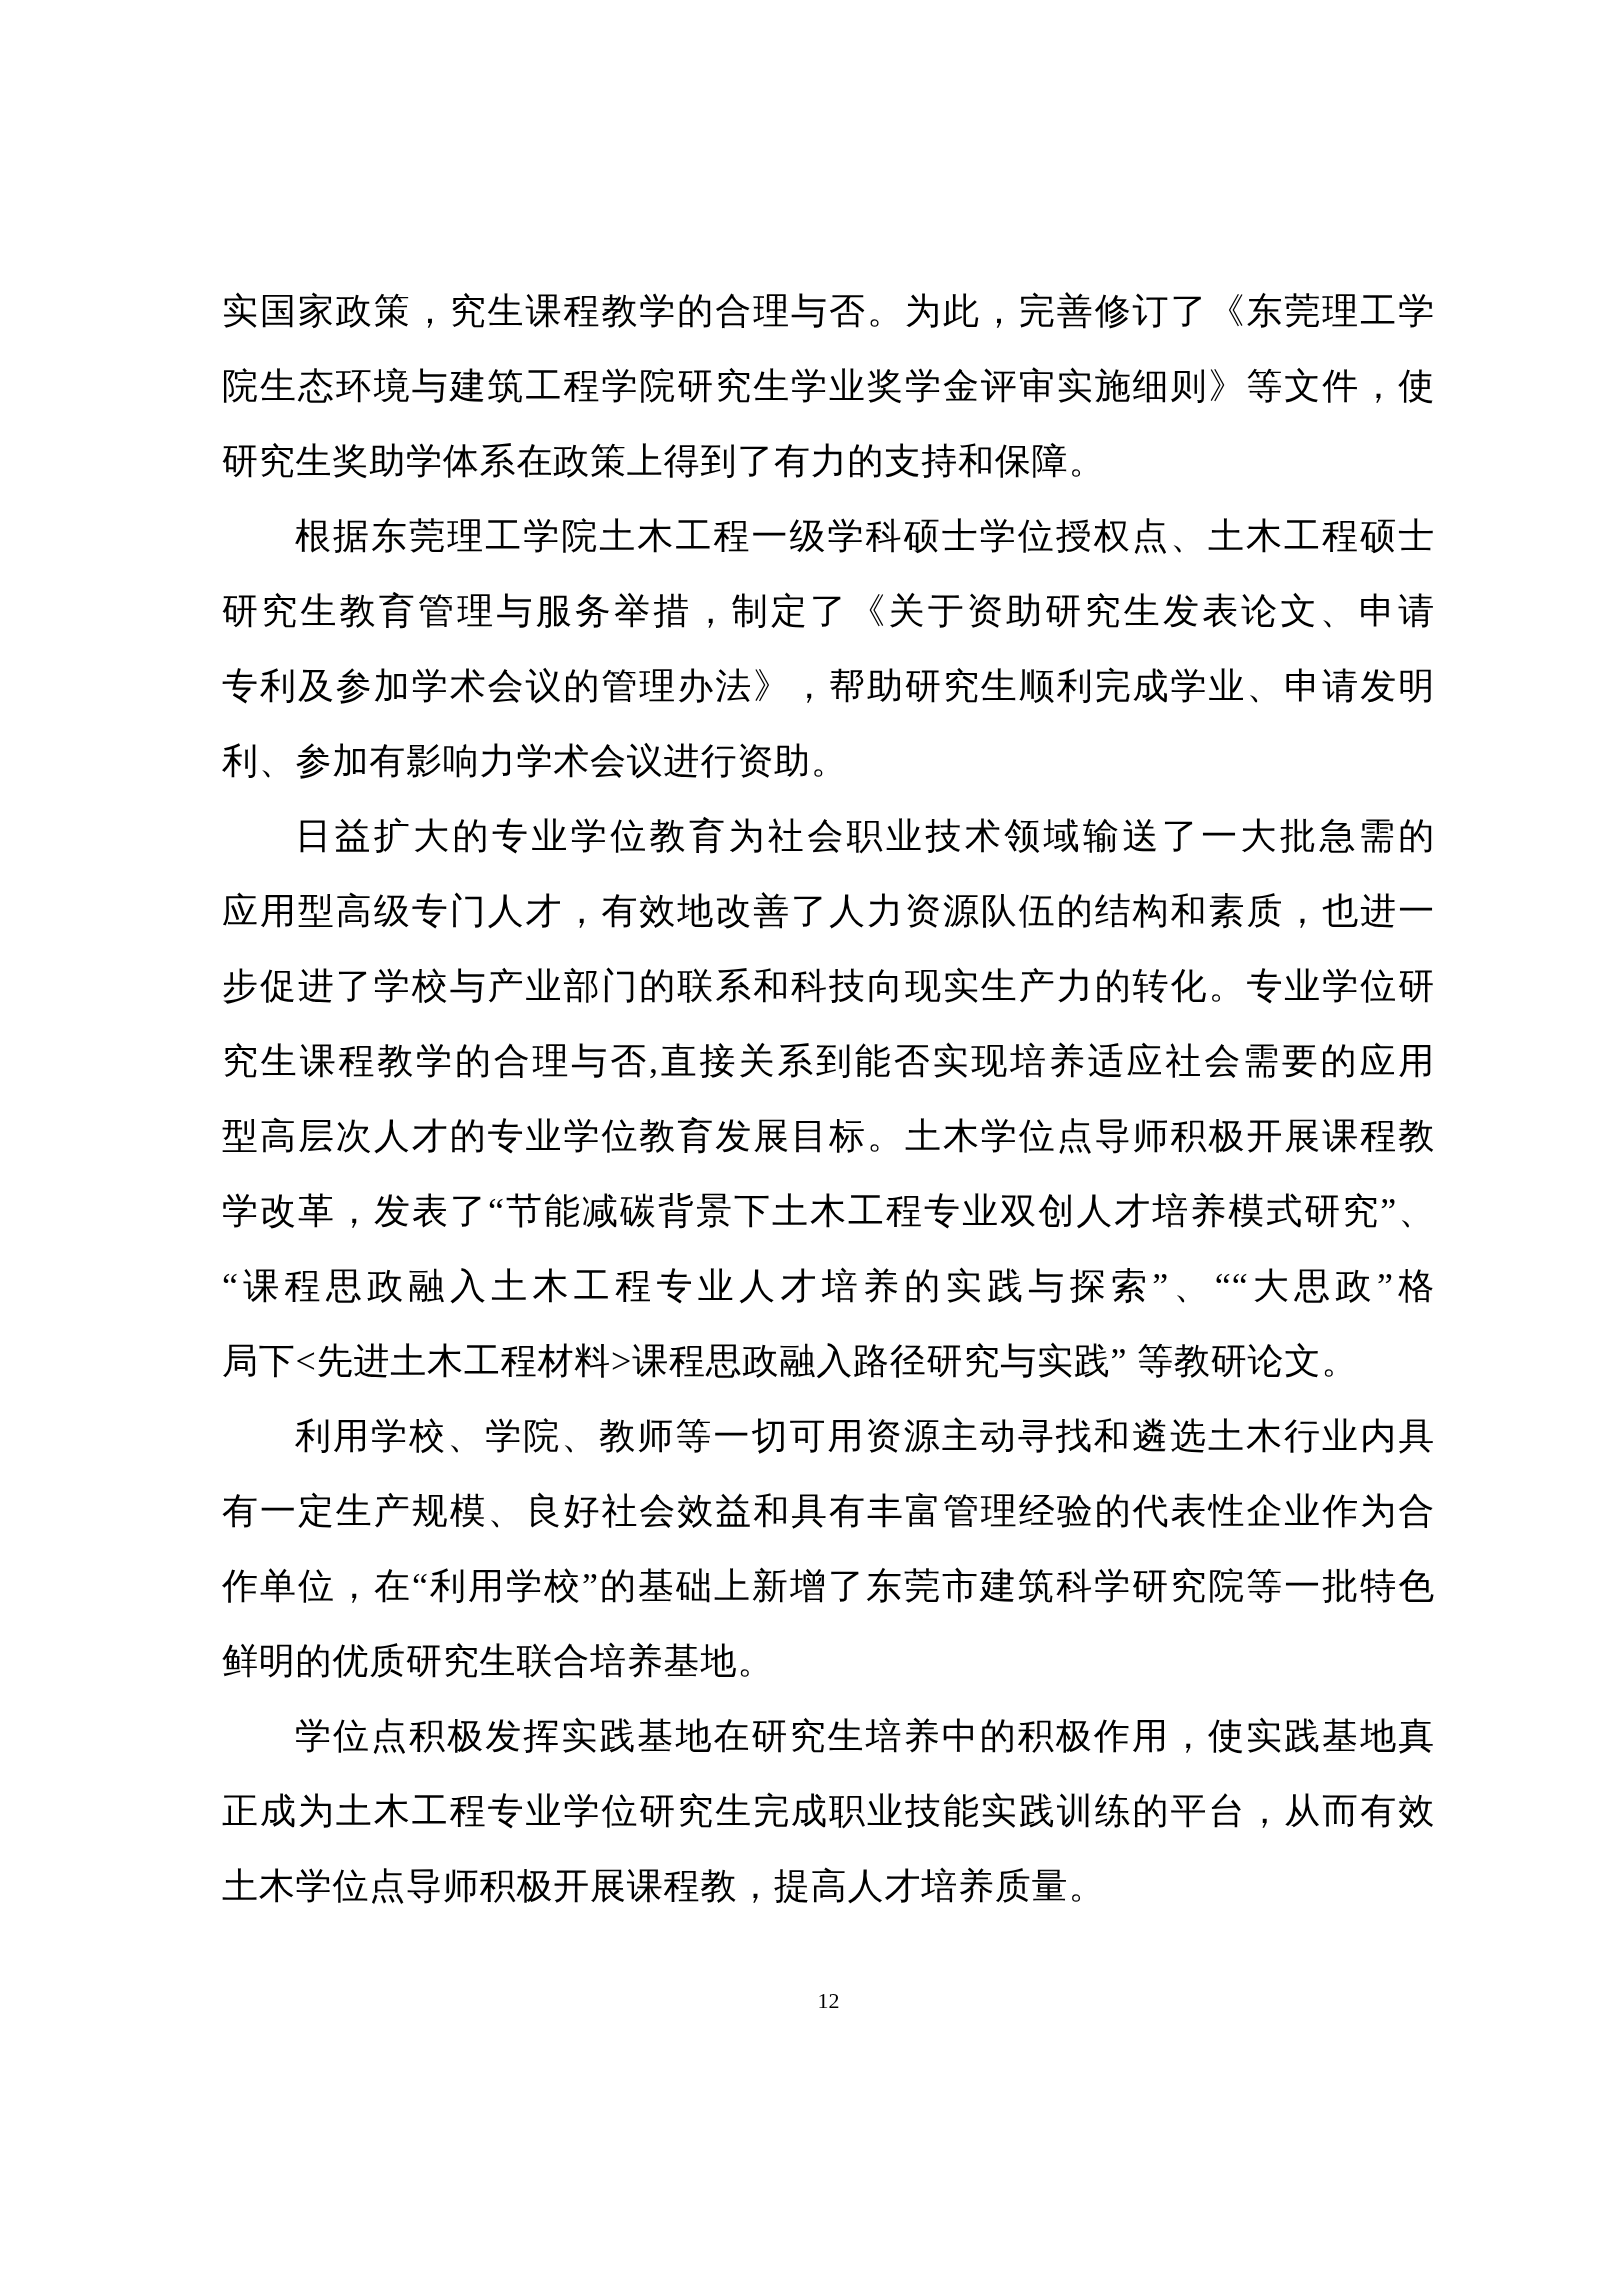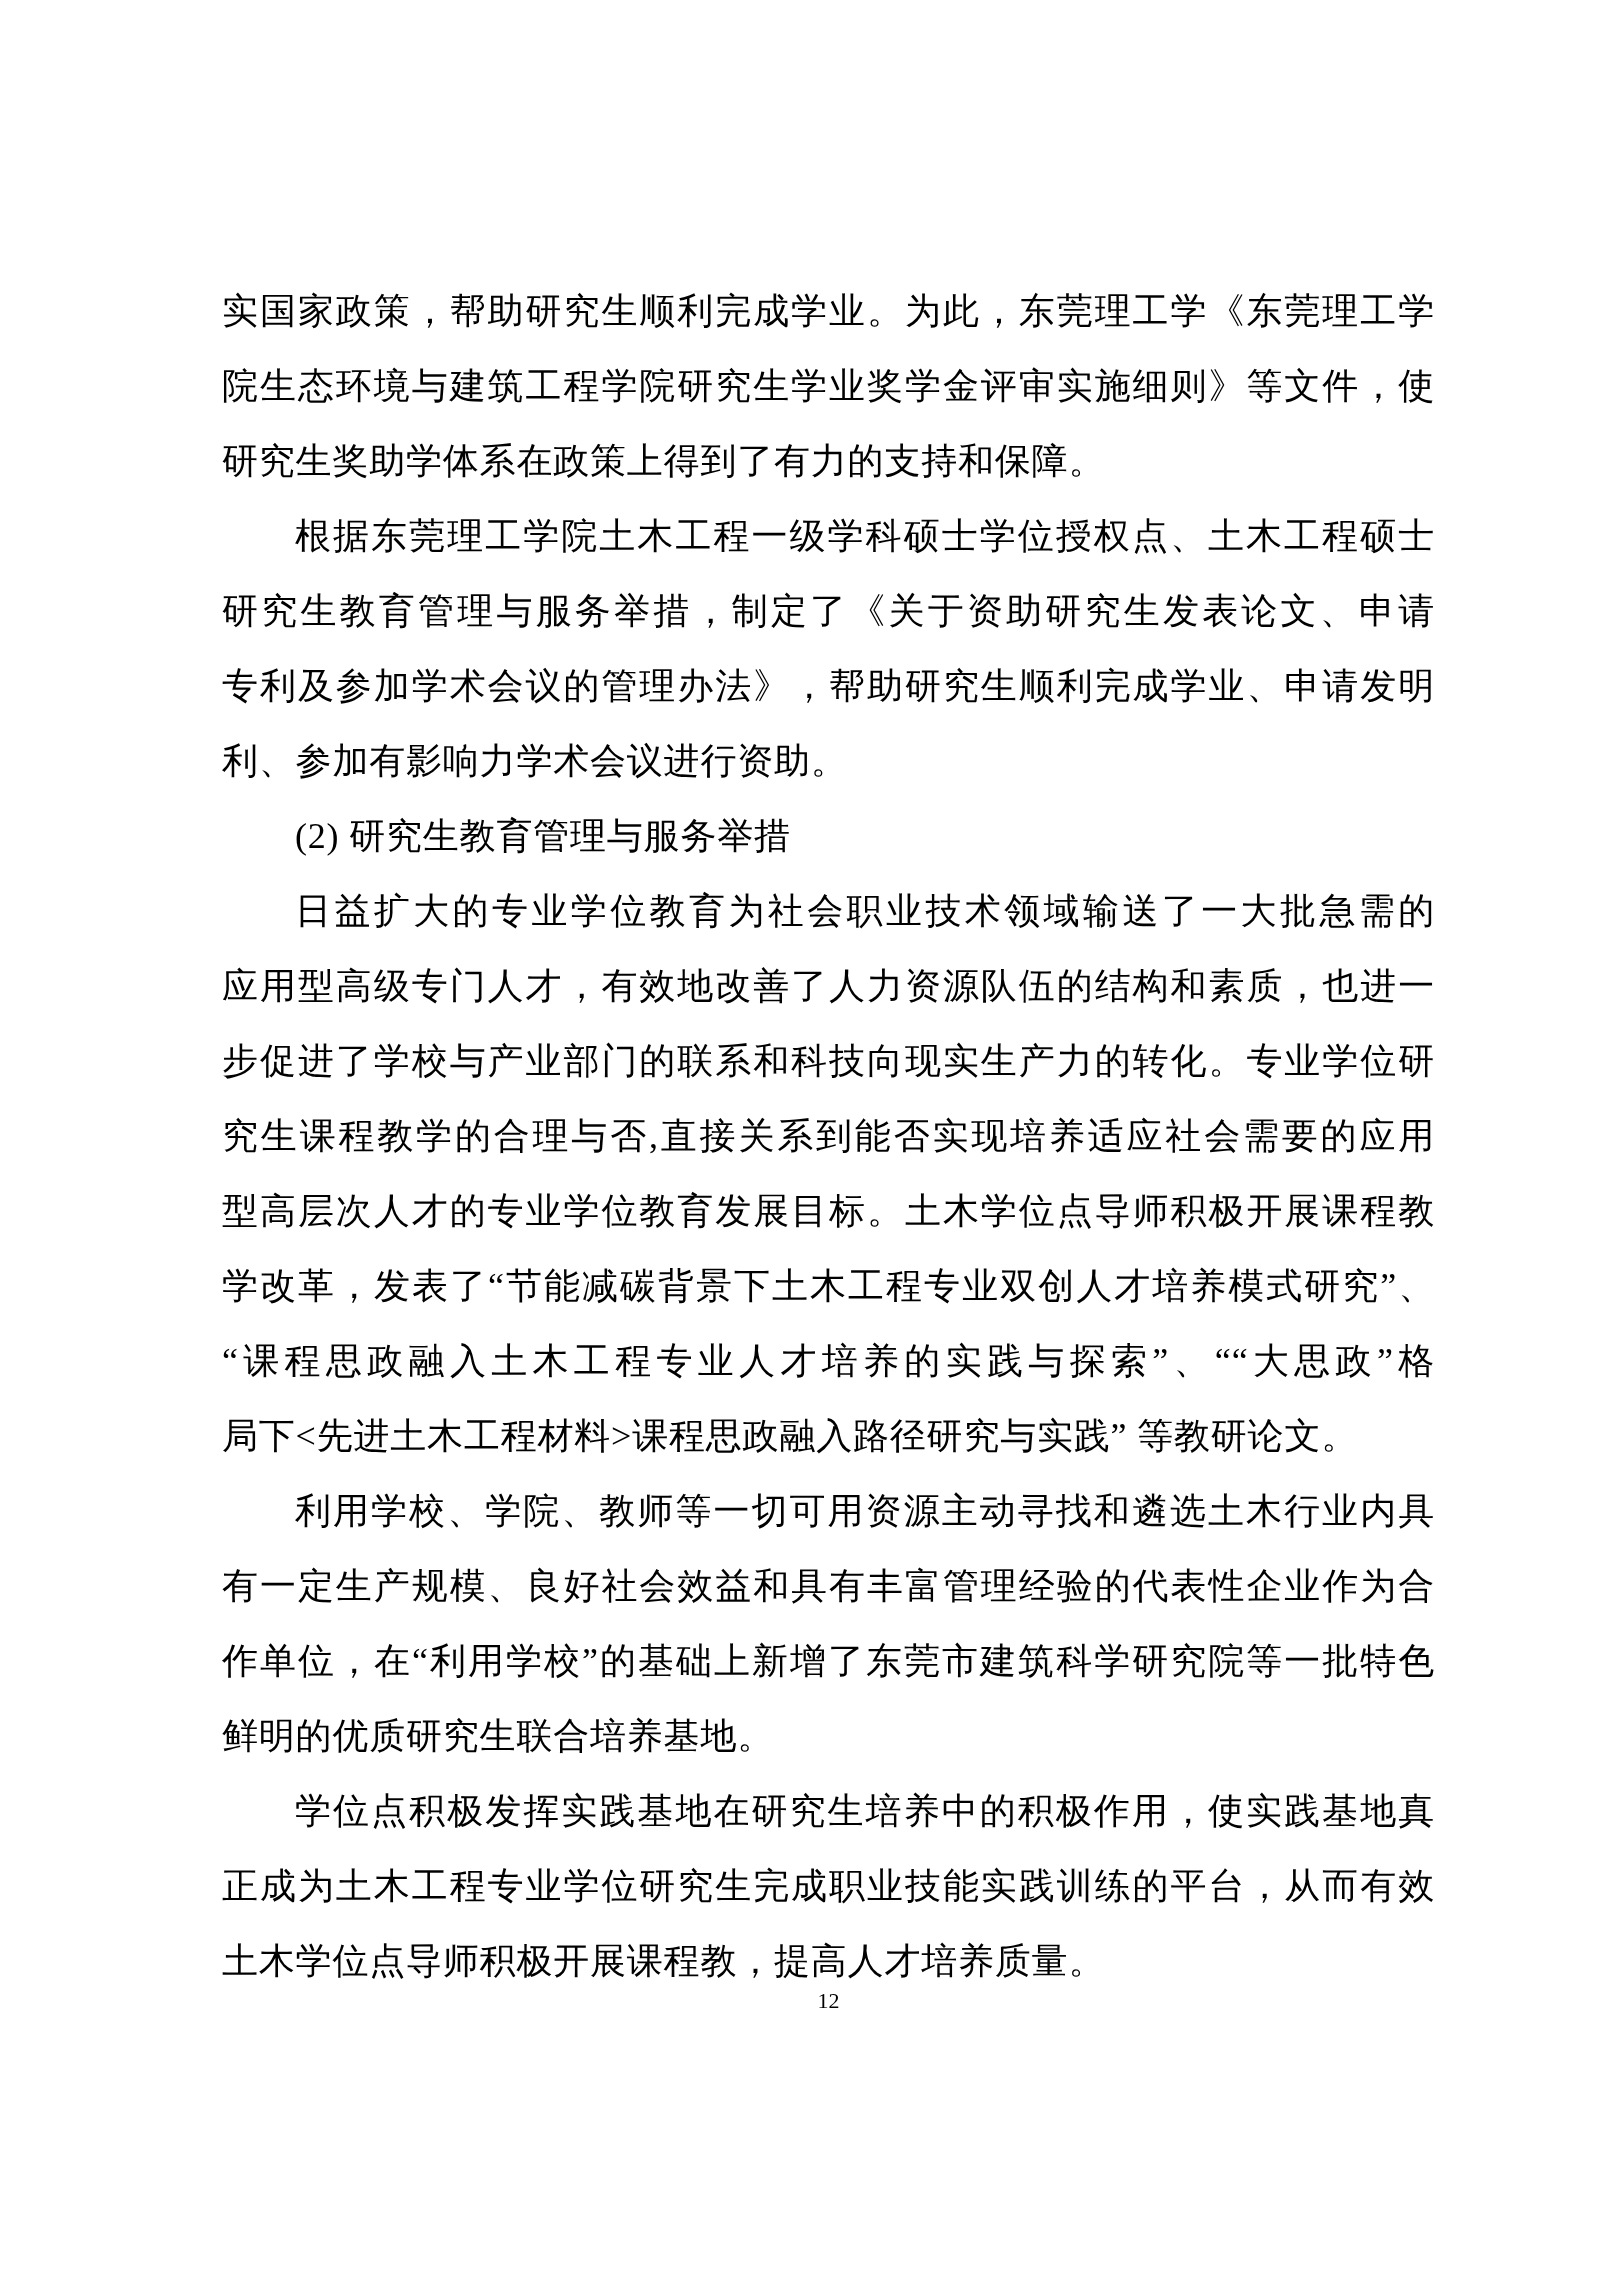--- a/index.html
+++ b/index.html
@@ -47,35 +47,32 @@
     font-family: "Liberation Serif", serif;
   }
 </style>
 </head>
 <body>
 
 <div class="page">
   <div class="textblock">
 
     <div class="para">
-      <div class="line">实国家政策，帮助研究生顺利完成学业。为此，东莞理工学《东莞理工学</div>
+      <div class="line">实国家政策，究生课程教学的合理与否。为此，完善修订了《东莞理工学</div>
       <div class="line">院生态环境与建筑工程学院研究生学业奖学金评审实施细则》等文件，使</div>
       <div class="line lastline">研究生奖助学体系在政策上得到了有力的支持和保障。</div>
     </div>
 
     <div class="para">
       <div class="line indent">根据东莞理工学院土木工程一级学科硕士学位授权点、土木工程硕士</div>
       <div class="line">研究生教育管理与服务举措，制定了《关于资助研究生发表论文、申请</div>
       <div class="line">专利及参加学术会议的管理办法》，帮助研究生顺利完成学业、申请发明专</div>
       <div class="line lastline">利、参加有影响力学术会议进行资助。</div>
     </div>
 
-    <div class="para">
-      <div class="line heading indent">(2) 研究生教育管理与服务举措</div>
-    </div>
 
     <div class="para">
       <div class="line indent">日益扩大的专业学位教育为社会职业技术领域输送了一大批急需的</div>
       <div class="line">应用型高级专门人才，有效地改善了人力资源队伍的结构和素质，也进一</div>
       <div class="line">步促进了学校与产业部门的联系和科技向现实生产力的转化。专业学位研</div>
       <div class="line">究生课程教学的合理与否,直接关系到能否实现培养适应社会需要的应用</div>
       <div class="line">型高层次人才的专业学位教育发展目标。土木学位点导师积极开展课程教</div>
       <div class="line">学改革，发表了“节能减碳背景下土木工程专业双创人才培养模式研究”、</div>
       <div class="line">“课程思政融入土木工程专业人才培养的实践与探索”、““大思政”格</div>
       <div class="line lastline">局下&lt;先进土木工程材料&gt;课程思政融入路径研究与实践” 等教研论文。</div>

